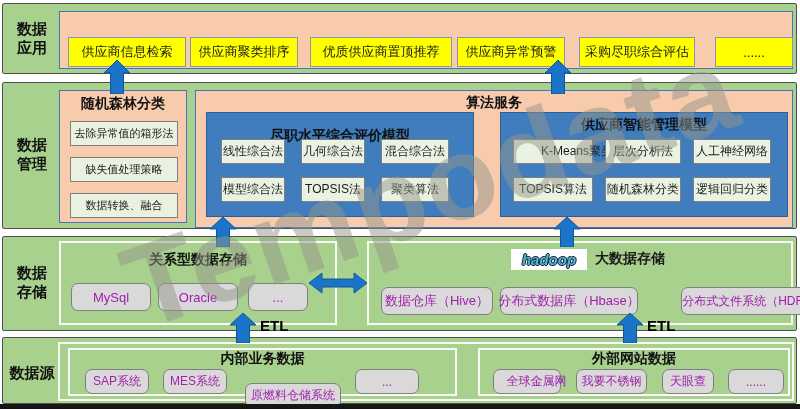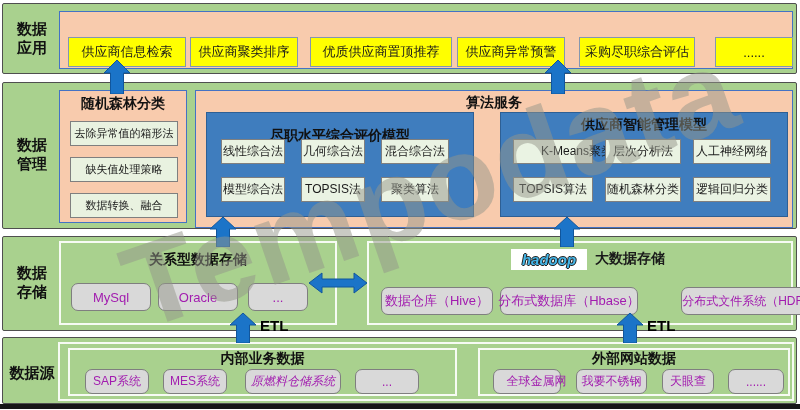--- a/index.html
+++ b/index.html
@@ -135,21 +135,21 @@
     <div class="rail" style="top:25px;">
       <div>数据源</div>
     </div>
 
     <div class="white-panel" style="left:55px;top:4px;width:736px;height:59px;">
 
       <div class="white-panel" style="left:8px;top:4px;width:389px;height:48px;">
         <div class="panel-title" style="top:0px;">内部业务数据</div>
         <div class="box gbox" style="left:15px;top:19px;width:64px;height:25px;font-size:12px;">SAP系统</div>
         <div class="box gbox" style="left:93px;top:19px;width:64px;height:25px;font-size:12px;">MES系统</div>
-        <div class="box gbox" style="left:175px;top:19px;width:96px;height:25px;font-size:12px;font-style:italic;">原燃料仓储系统</div>
+        <div class="box gbox" style="left:175px;top:33px;width:96px;height:25px;font-size:12px;">原燃料仓储系统</div>
         <div class="box gbox" style="left:285px;top:19px;width:64px;height:25px;font-size:12px;">...</div>
       </div>
 
       <div class="white-panel" style="left:418px;top:4px;width:312px;height:48px;">
         <div class="panel-title" style="top:0px;">外部网站数据</div>
         <div class="box gbox" style="left:13px;top:19px;width:68px;height:25px;font-size:12px;padding-left:19px;">全球金属网</div>
         <div class="box gbox" style="left:96px;top:19px;width:71px;height:25px;font-size:12px;">我要不锈钢</div>
         <div class="box gbox" style="left:182px;top:19px;width:52px;height:25px;font-size:12px;">天眼查</div>
         <div class="box gbox" style="left:248px;top:19px;width:56px;height:25px;font-size:12px;">......</div>
       </div>

